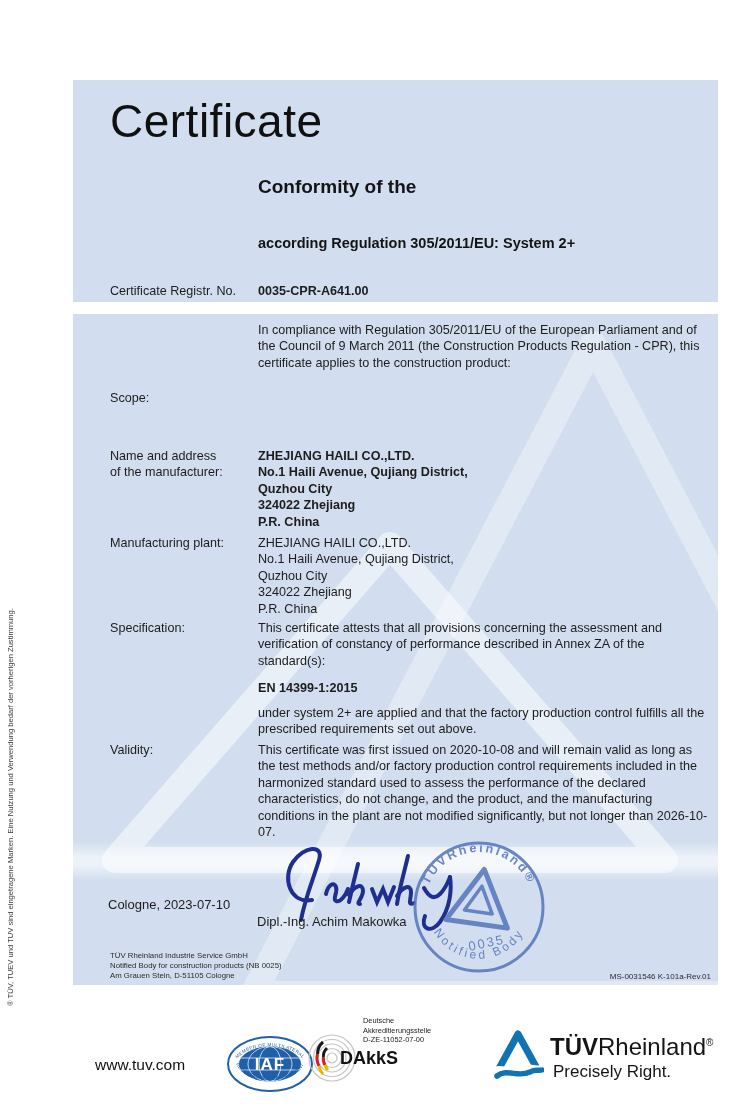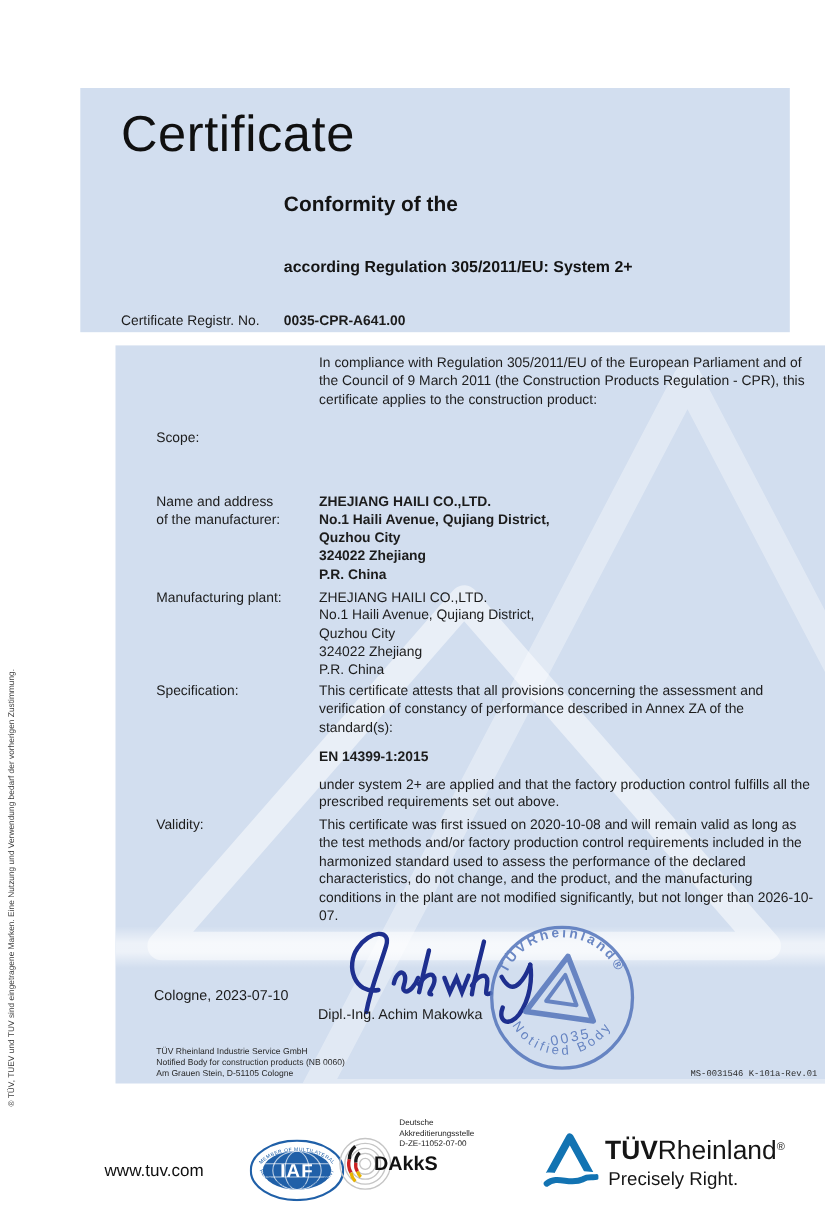--- a/index.html
+++ b/index.html
@@ -1,21 +1,21 @@
 <!DOCTYPE html>
 <html><head>
 <meta charset="utf-8">
 <style>
   * { margin:0; padding:0; box-sizing:border-box; }
   body { background:#fff; font-family:"Liberation Sans", sans-serif; }
   #page { position:relative; width:754px; height:1120px; background:#fff; overflow:hidden; }
 
   .panel { position:absolute; left:73px; width:645px; background:#d2deef; overflow:hidden; }
   #panel-top { top:80px; height:222px; }
-  #panel-main { top:314px; height:671px;margin-left:32px; }
+  #panel-main { top:314px; height:671px; }
 
   .title { position:absolute; left:37px; top:14px; font-size:46px; color:#101010; letter-spacing:0.5px; }
   .headline { position:absolute; left:185px; top:94px; font-size:19px; font-weight:bold; color:#141414; line-height:25px; }
   .subheadline { position:absolute; left:185px; top:155px; font-size:14.5px; font-weight:bold; color:#141414; }
   .lbl { position:absolute; left:37px; font-size:12.6px; color:#1c1c1c; line-height:16.4px; }
   .val { position:absolute; left:185px; width:450px; font-size:12.6px; color:#1c1c1c; line-height:16.4px; }
   .b { font-weight:bold; }
 
   #registr-row { top:201px; }
 
@@ -25,21 +25,21 @@
   .wm { position:absolute; left:0; top:0; pointer-events:none; }
 
   #signature-svg { position:absolute; left:205px; top:524px; }
   #stamp-svg { position:absolute; left:328px; top:515px; }
 
   #place-date { position:absolute; left:35px; top:583px; font-size:13px; color:#1c1c1c; }
   #signer-name { position:absolute; left:184px; top:600px; font-size:13px; color:#1c1c1c; }
   #signer-role { position:absolute; left:184px; top:617px; font-size:13px; color:#1c1c1c; }
 
   .issuer { position:absolute; left:37px; top:637px; font-size:7.8px; color:#2a2a2a; line-height:10px; }
-  #doc-code { position:absolute; right:7px; top:658px; font-size:8px; color:#2a2a2a;font-family:Liberation Mono, monospace; }
+  #doc-code { position:absolute; right:7px; top:658px; font-size:8px; color:#2a2a2a; }
 
   #side-note { position:absolute; left:6px; top:1006px; font-size:7.6px; color:#3c3c3c; white-space:nowrap;
     transform:rotate(-90deg); transform-origin:0 0; }
 
   #website { position:absolute; left:95px; top:1056px; font-size:15.5px; color:#101010; }
   #iaf-svg { position:absolute; left:227px; top:1036px; }
   #dakks-svg { position:absolute; left:300px; top:1031px; }
   .dakks-sub { position:absolute; left:363px; top:1016px; font-size:7.4px; color:#222; line-height:9.5px; }
   #tuv-logo-svg { position:absolute; left:492px; top:1028px; }
   #brand { position:absolute; left:550px; top:1033px; font-size:24px; color:#151515; }
@@ -138,21 +138,21 @@
         </g>
         <text x="0" y="41" transform="rotate(-12)" text-anchor="middle" font-size="13" letter-spacing="2" fill="#5878bc">0035</text>
       </g>
     </svg>
 
     <div id="place-date">Cologne, 2023-07-10</div>
     <div id="signer-name">Dipl.-Ing. Achim Makowka</div>
 
     <div class="issuer">
       <div>TÜV Rheinland Industrie Service GmbH</div>
-      <div>Notified Body for construction products (NB 0060)</div>
+      <div>Notified Body for construction products (NB 0025)</div>
       <div>Am Grauen Stein, D-51105 Cologne</div>
     </div>
     <div id="doc-code">MS-0031546 K-101a-Rev.01</div>
   </div>
 
   <div id="website">www.tuv.com</div>
 
   <svg id="iaf-svg" width="86" height="56" viewBox="0 0 86 56">
     <defs>
       <path id="iaf-top" d="M 7,28 A 37,23 0 0 1 79,28"></path>

